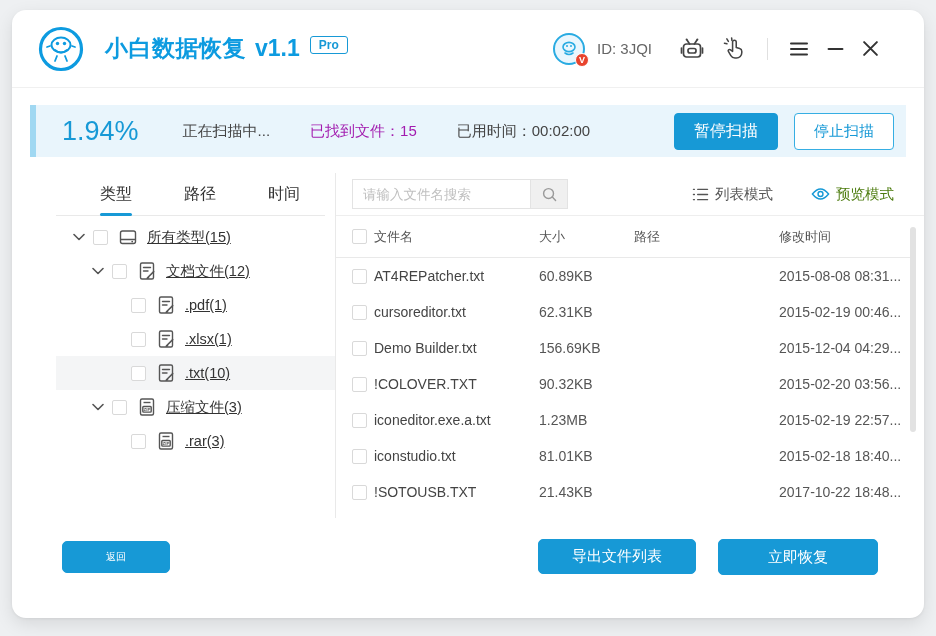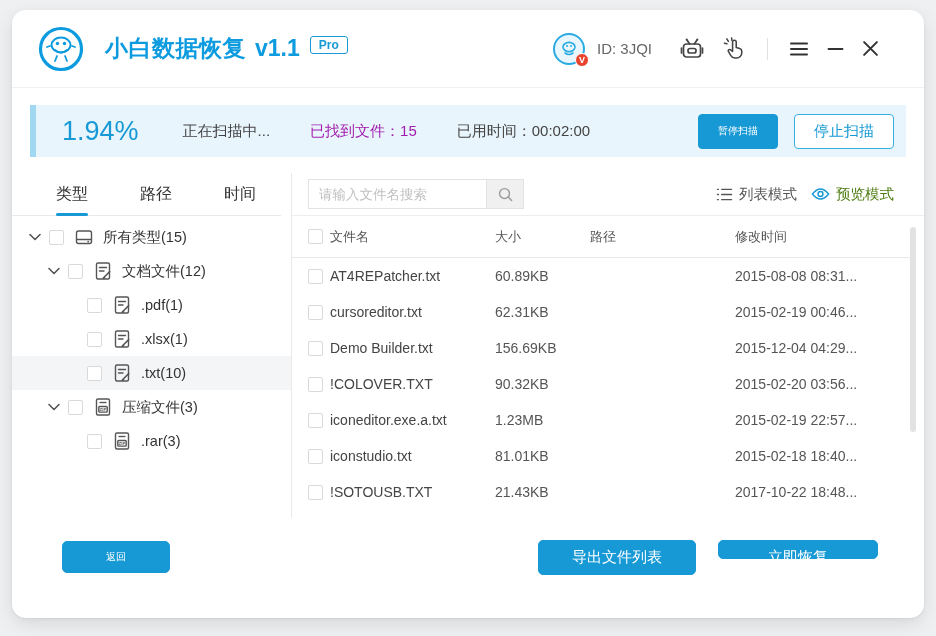--- a/index.html
+++ b/index.html
@@ -65,42 +65,42 @@
     position: relative;
   }
   .scan-accent { width: 6px; height: 52px; background: #a0d8f2; flex: 0 0 6px; }
   .scan-percent { font-size: 27px; font-weight: normal; color: #1799d6; margin-left: 26px; }
   .scan-status { font-size: 15px; color: #444; margin-left: 44px; }
   .scan-found  { font-size: 15px; color: #a21caf; margin-left: 40px; }
   .scan-time   { font-size: 15px; color: #444; margin-left: 40px; }
   .scan-buttons { margin-left: auto; display: flex; gap: 16px; margin-right: 12px; }
   .btn-solid {
     background: #1799d6; color: #fff; border: 1px solid #1799d6;
-    font-size: 10px; padding: 7px 19px; border-radius: 4px; cursor: pointer;
+    font-size: 16px; padding: 7px 19px; border-radius: 4px; cursor: pointer;
     font-family: inherit;
   }
   .btn-outline {
     background: #fff; color: #1799d6; border: 1px solid #36aee3;
     font-size: 15px; padding: 7px 19px; border-radius: 4px; cursor: pointer;
     font-family: inherit;
   }
 
   
-  .content { display: flex; margin-top: 16px; flex: 1 1 auto; min-height: 0; }
+  .content { display: flex; margin-top: 16px; flex: 1 1 auto; min-height: 0; padding-left: 44px; }
   .sidebar { width: 280px; flex: 0 0 280px; border-right: 1px solid #e9e9e9; display: flex; flex-direction: column; }
   .tabs { height: 43px; flex: 0 0 43px; display: flex; padding-left: 44px; gap: 52px; border-bottom: 1px solid #e9e9e9; margin-right: 10px; }
   .tab { font-size: 16px; color: #333; display: flex; align-items: center; position: relative; cursor: pointer; }
   .tab.active::after {
     content: ""; position: absolute; left: 0; right: 0; bottom: -1px;
     height: 3px; background: #1799d6; border-radius: 2px;
   }
   .tree { padding-top: 4px; overflow: hidden; }
   .tree-row {
     height: 34px; display: flex; align-items: center;
-    font-size: 14.5px; color: #333; cursor: pointer;
+    font-size: 14.5px; color: #333; cursor: pointer; text-decoration: underline;
   }
   .tree-row.selected { background: #f4f5f6; }
   .chev { width: 20px; flex: 0 0 20px; display: flex; align-items: center; justify-content: center; margin-right: 4px; cursor: pointer; }
   .checkbox {
     width: 15px; height: 15px; flex: 0 0 15px;
     border: 1px solid #d9d9d9; border-radius: 2px; background: #fff;
     margin-right: 10px; cursor: pointer;
   }
   .tree-icon { width: 20px; height: 20px; flex: 0 0 20px; margin-right: 9px; display: flex; align-items: center; }
   .tree-label { white-space: nowrap; }
@@ -114,21 +114,21 @@
     border: 1px solid #e3e3e3; border-right: none;
     padding: 0 10px; font-size: 13.5px; color: #333; outline: none;
     font-family: inherit;
   }
   .search-input::placeholder { color: #c0c0c0; }
   .search-btn {
     width: 38px; height: 30px; background: #f0f0f0;
     border: 1px solid #e3e3e3;
     display: flex; align-items: center; justify-content: center; cursor: pointer;
   }
-  .view-modes { margin-left: auto; display: flex; align-items: center; gap: 14px; padding-right: 14px; }
+  .view-modes { margin-left: auto; display: flex; align-items: center; gap: 38px; padding-right: 14px; }
   .mode { display: flex; align-items: center; gap: 6px; font-size: 14.5px; cursor: pointer; }
   .mode.list { color: #555; }
   .mode.preview { color: #4d7c0f; }
 
   .file-table-header, .file-row {
     display: grid;
     grid-template-columns: 22px 165px 95px 145px 1fr;
     align-items: center;
     padding-left: 16px;
   }
@@ -150,21 +150,21 @@
 
   
   .footer {
     height: 100px; flex: 0 0 100px;
     display: flex; align-items: center;
     padding: 0 46px 22px 50px;
   }
   .btn-back { width: 108px; height: 32px; font-size: 10px; border-radius: 5px; }
   .footer-right { margin-left: auto; display: flex; gap: 22px; }
   .btn-export { width: 158px; height: 35px; font-size: 15px; border-radius: 5px; }
-  .btn-recover { width: 160px; height: 19px; font-size: 15px; border-radius: 5px; }
+  .btn-recover { width: 160px; height: 36px; font-size: 15px; border-radius: 5px; }
 </style>
 </head>
 <body>
 
 <div class="window">
 
   <div class="titlebar">
     <div class="logo">
       <svg viewBox="0 0 46 46" width="46" height="46">
         <circle cx="23" cy="23" r="20.5" fill="none" stroke="#0d9be0" stroke-width="3.2"></circle>

